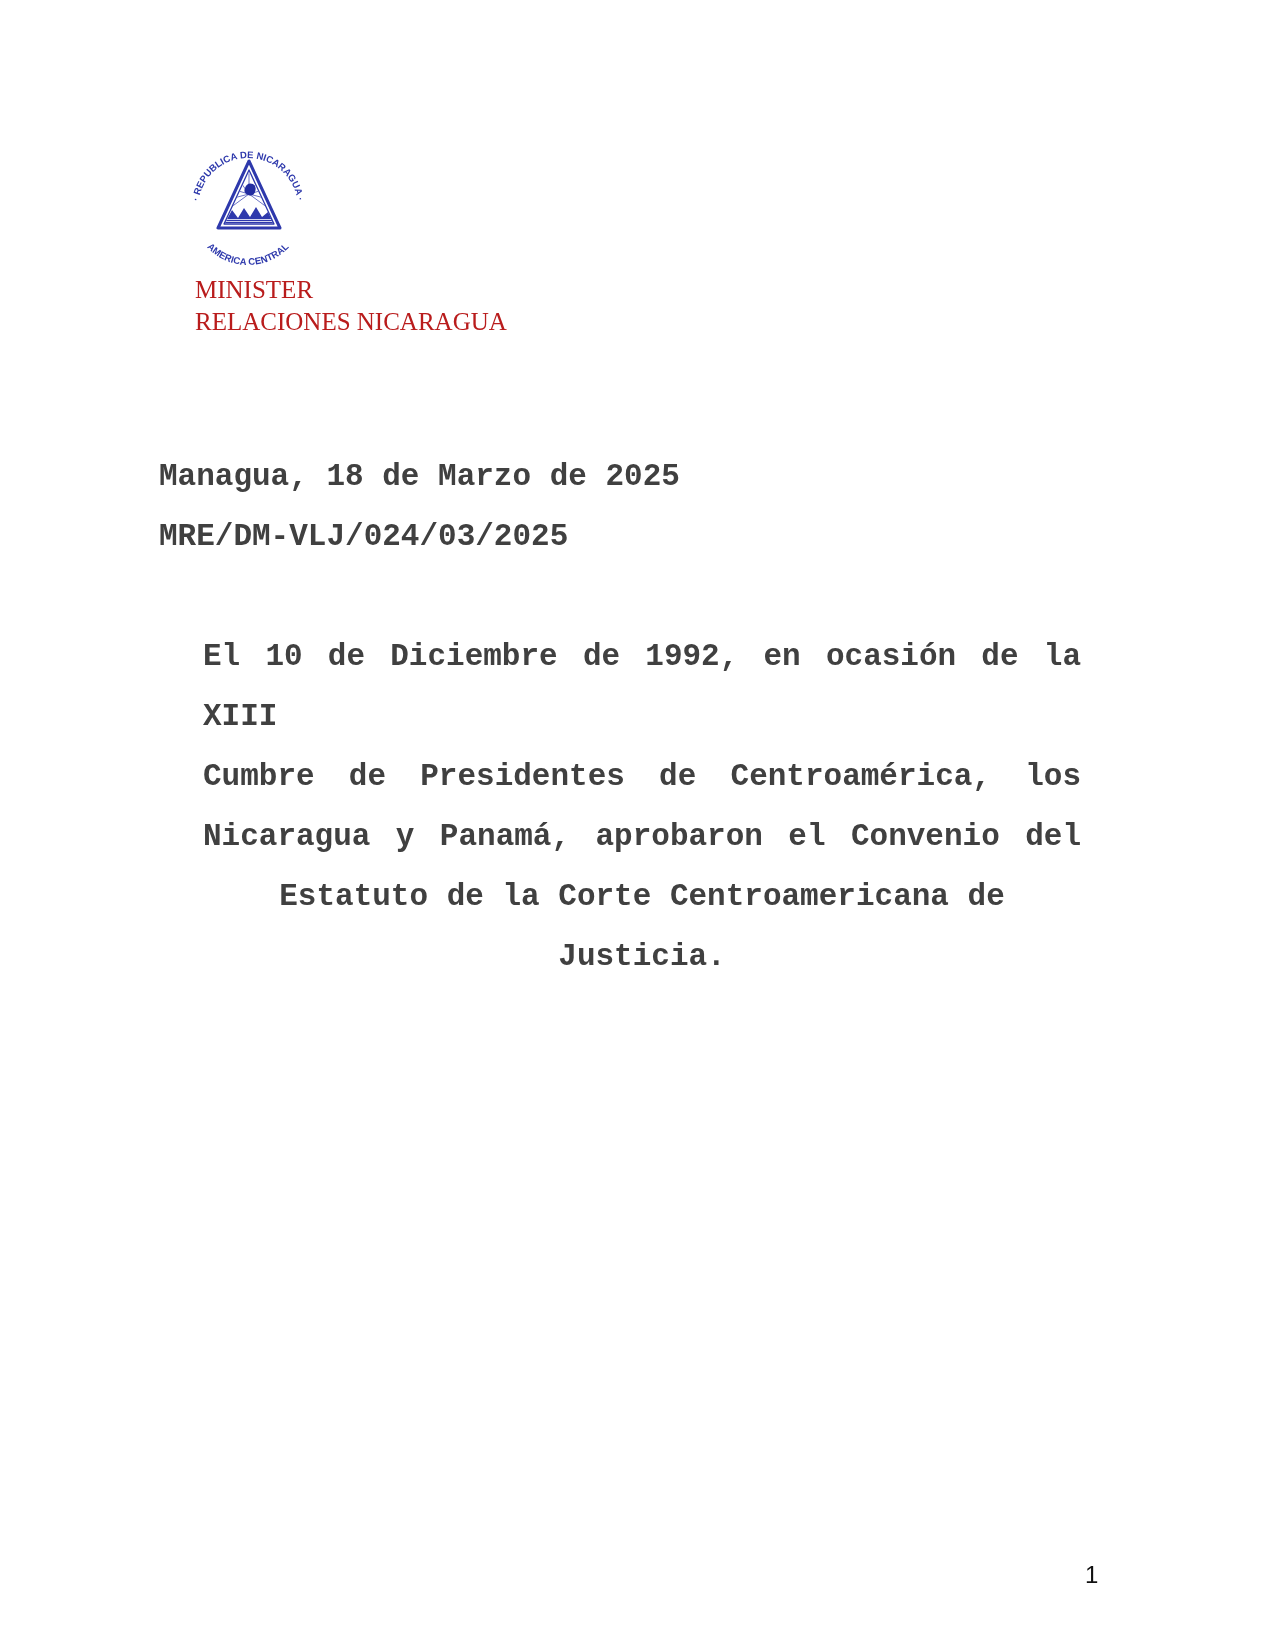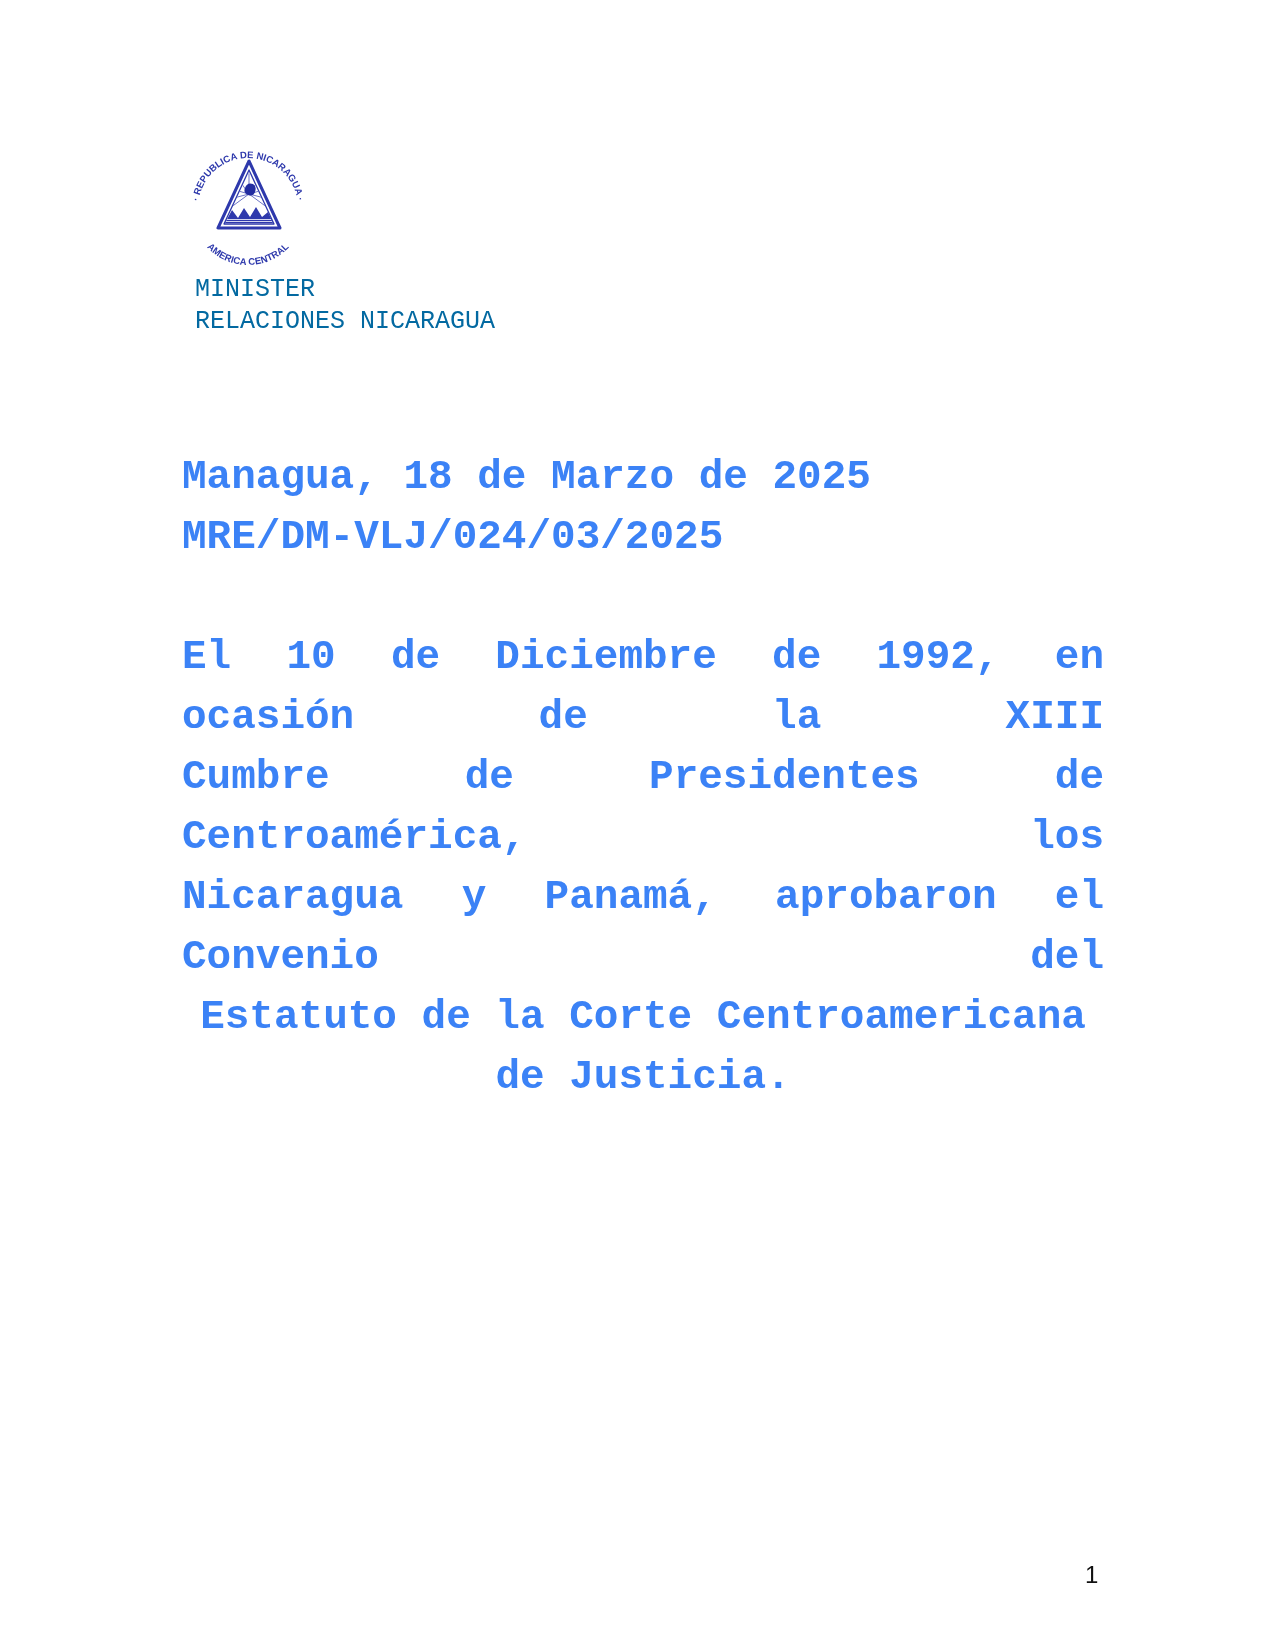--- a/index.html
+++ b/index.html
@@ -24,44 +24,45 @@
     height: 124px;
   }
   .seal text {
     font-family: "Liberation Sans", sans-serif;
     font-weight: bold;
   }
   .ministry {
     position: absolute;
     left: 195px;
     top: 274px;
-    font-family: Liberation Mono, monospace;
+    font-family: Liberation Serif, serif;
     font-size: 25px;
     line-height: 32px;
-    color: #0369a1;
+    color: #b91c1c;
     white-space: nowrap;
   }
   .letter {
     position: absolute;
-    left: 182px;
+    left: 159px;
     top: 447px;
     width: 922px;
     font-family: "Liberation Mono", "DejaVu Sans Mono", monospace;
     font-weight: bold;
-    font-size: 41px;
+    font-size: 31px;
     line-height: 60px;
-    color: #3b82f6;
+    color: #404040;
   }
   .letter .line { white-space: nowrap; }
   .recipient { margin-top: 55px; }
   .greeting  { margin-top: 60px; }
   .body-par  { margin-top: 60px; }
   .body-par .jline {
     text-align: justify;
     text-align-last: justify;
+    margin-left: 44px;
   }
   .body-par .jline.final {
     text-align: center;
     text-align-last: auto;
   }
   .page-number {
     position: absolute;
     left: 1085px;
     top: 1562px;
     font-family: "Liberation Sans", sans-serif;

